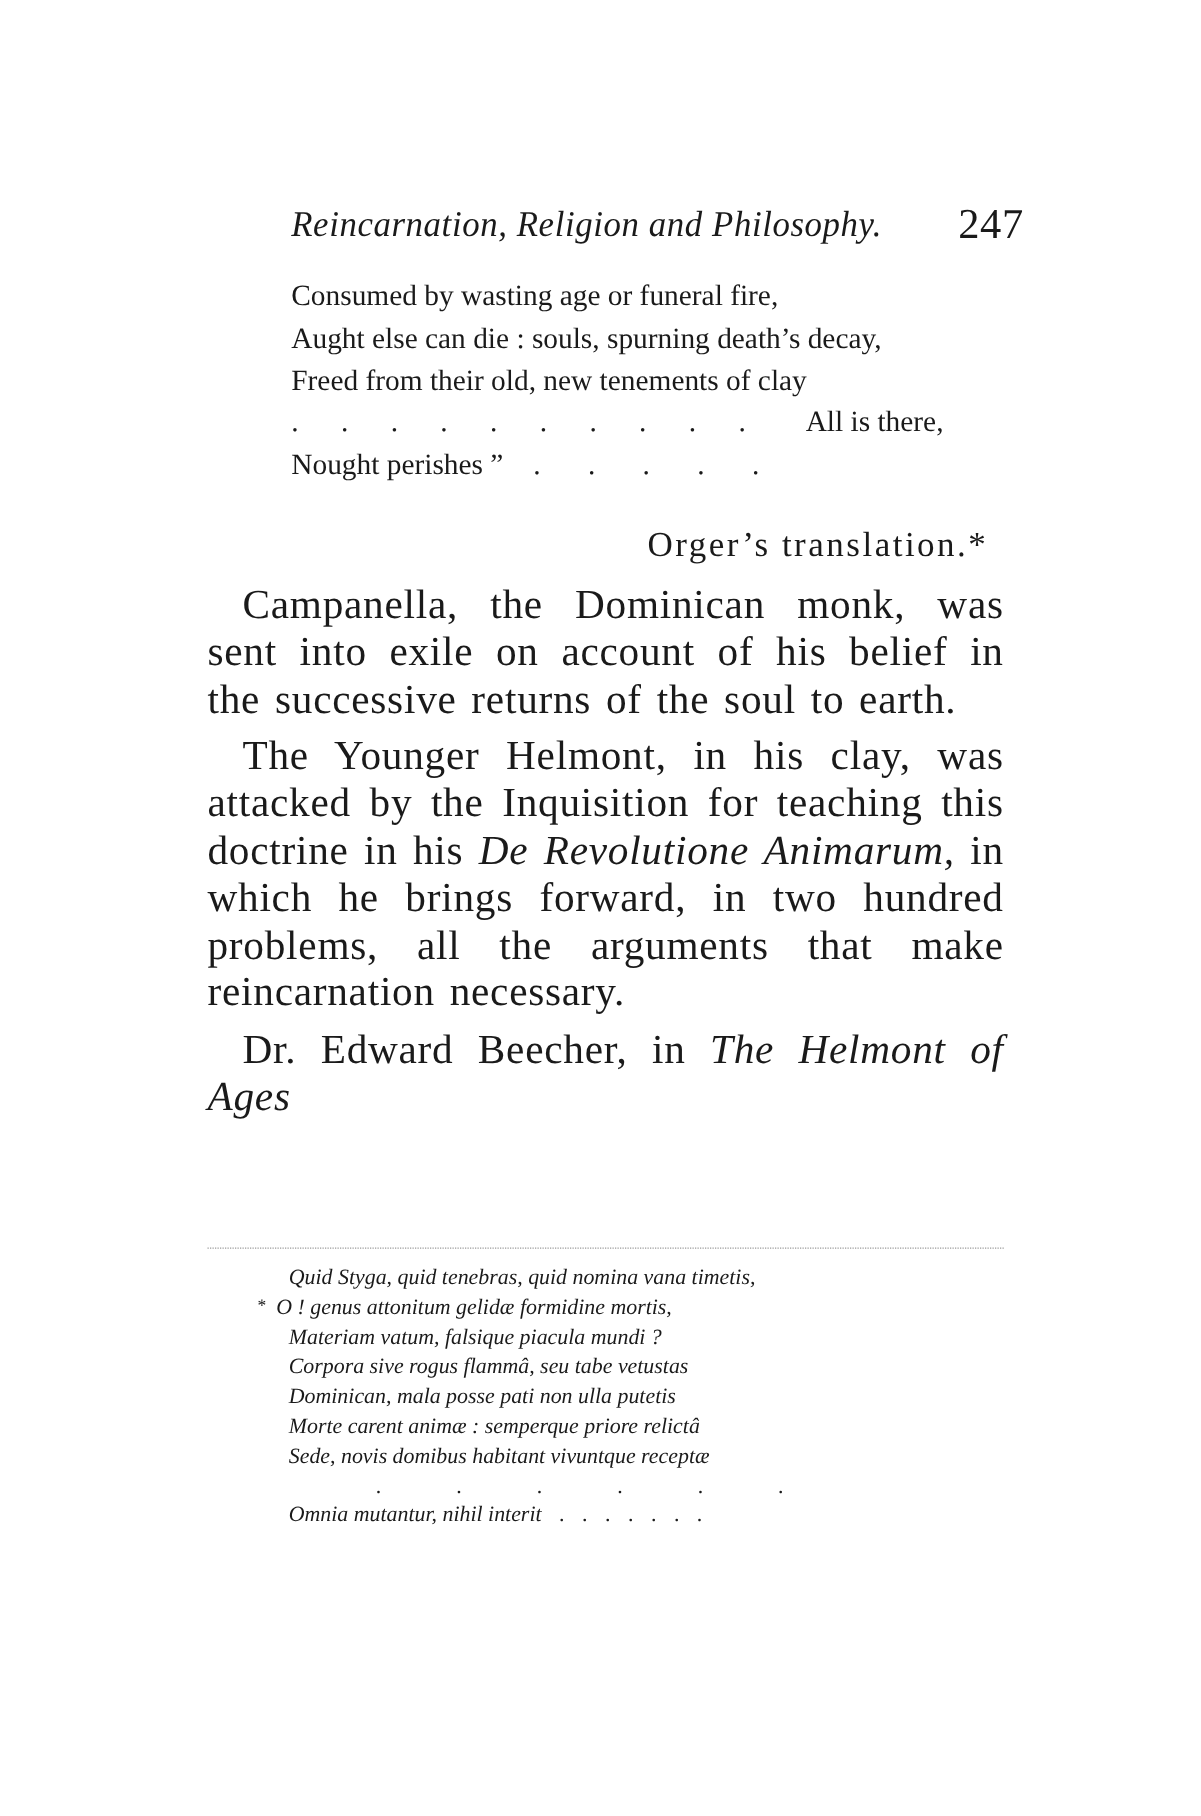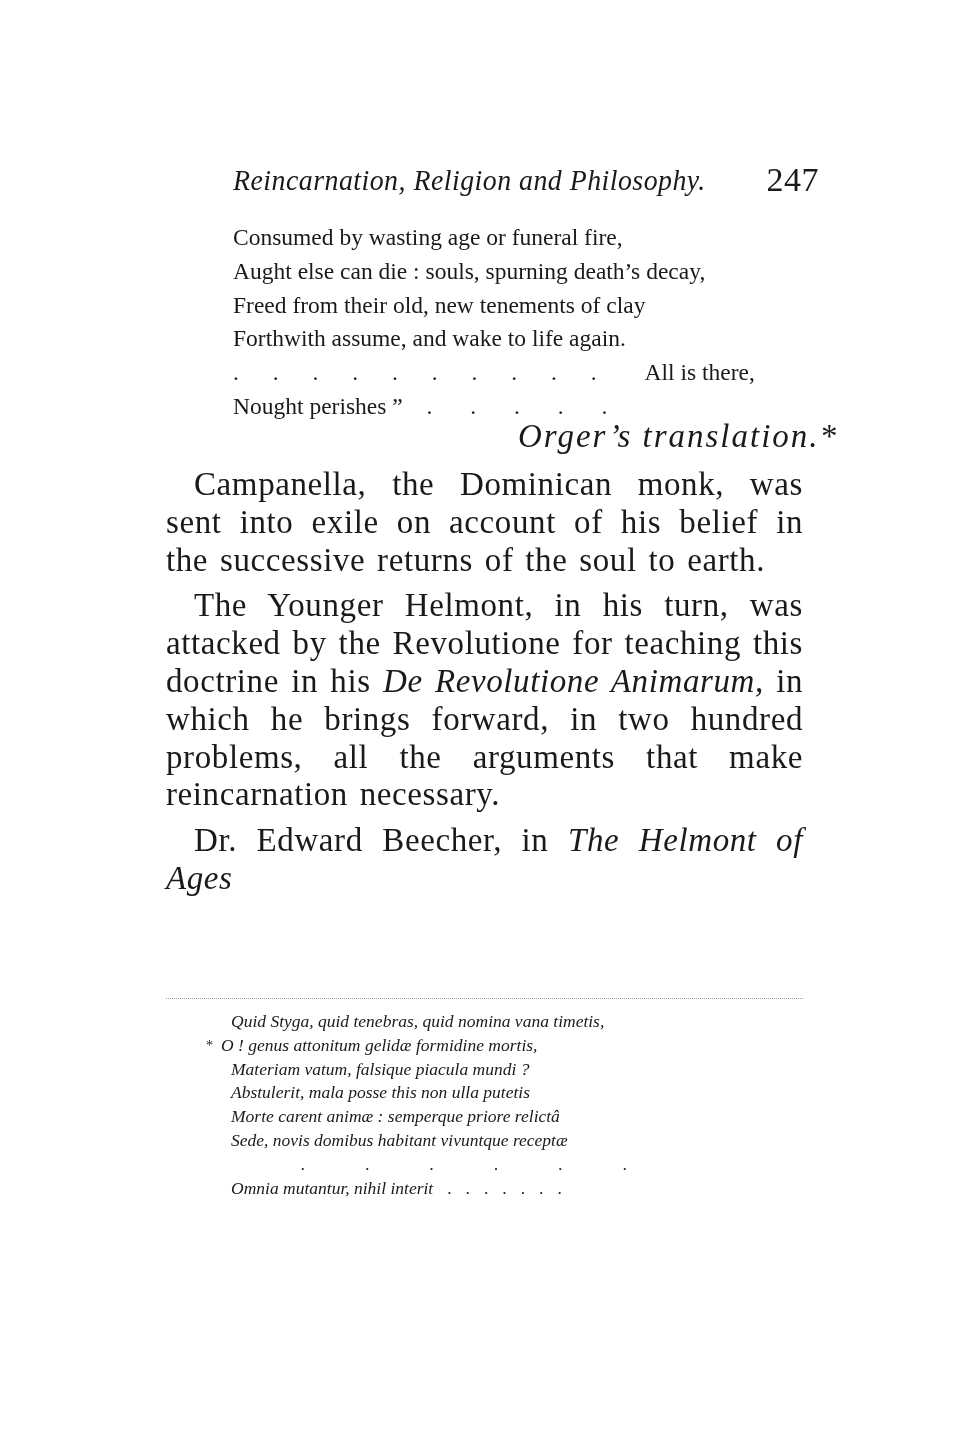--- a/index.html
+++ b/index.html
@@ -51,22 +51,21 @@
       font-size: 23.5px;
       line-height: 33.8px;
       white-space: nowrap;
     }
     .verse .line { display: block; height: 33.8px; }
     .verse .line.indent-dots span.dots { letter-spacing: 14px; }
     .verse .attribution {
       position: absolute;
       left: 285px;
       top: 199px;
-      font-style: italic;
-      font-size: 33px;
+      font-size: 28px;
       letter-spacing: 2px;
     }
     .body-text {
       position: absolute;
       left: 166px;
       top: 466px;
       width: 637px;
       font-size: 33px;
       line-height: 37.8px;
       text-align: justify;
@@ -113,53 +112,53 @@
 
   <div class="running-head">
     <span class="title">Reincarnation, Religion and Philosophy.</span>
     <span class="pagenum">247</span>
   </div>
 
   <div class="verse">
     <span class="line">Consumed by wasting age or funeral fire,</span>
     <span class="line">Aught else can die :  souls, spurning death’s decay,</span>
     <span class="line">Freed from their old, new tenements of clay</span>
-    <span class="line">Forthwith assume, and wake to life again.</span>
     <span class="line indent-dots">
       <span class="dots">. . . . . . . . . .</span>
       <span style="margin-left:28px;">All is there,</span>
     </span>
     <span class="line">
       <span>Nought perishes ”</span>
       <span style="letter-spacing:16px; margin-left:18px;">. . . . .</span>
     </span>
     <span class="attribution">Orger’s translation.*</span>
   </div>
 
   <div class="body-text">
     <p>
       <span>Campanella, the Dominican monk, was sent into exile on account of his belief in the successive returns of the soul to earth.</span>
     </p>
     <p>
-      <span>The Younger Helmont, in his turn, was attacked by the Revolutione for teaching this doctrine in his </span><em>De Revolutione Animarum,</em><span> in which he brings forward, in two hundred problems, all the arguments that make reincarnation necessary.</span>
+      <span>The Younger Helmont, in his clay, was attacked by the Inquisition for teaching this doctrine in his </span><em>De Revolutione Animarum,</em><span> in which he brings forward, in two hundred problems, all the arguments that make reincarnation necessary.</span>
     </p>
     <p class="last-line-justify">
       <span>Dr. Edward Beecher, in </span><em>The Helmont of Ages</em>
     </p>
   </div>
 
   <div class="footnote-rule"></div>
 
   <div class="footnote">
     <span class="fline">Quid Styga, quid tenebras, quid nomina vana timetis,</span>
     <span class="fline first">
       <span class="marker">*</span><span>O ! genus attonitum gelidæ formidine mortis,</span>
     </span>
     <span class="fline">Materiam vatum, falsique piacula mundi ?</span>
-    <span class="fline">Abstulerit, mala posse this non ulla putetis</span>
+    <span class="fline">Corpora sive rogus flammâ, seu tabe vetustas</span>
+    <span class="fline">Dominican, mala posse pati non ulla putetis</span>
     <span class="fline">Morte carent animæ :  semperque priore relictâ</span>
     <span class="fline">Sede, novis domibus habitant vivuntque receptæ</span>
     <span class="fline dotsline">......</span>
     <span class="fline">
       <span>Omnia mutantur, nihil interit</span><span class="trail">.......</span>
     </span>
   </div>
 
 </div>
 

